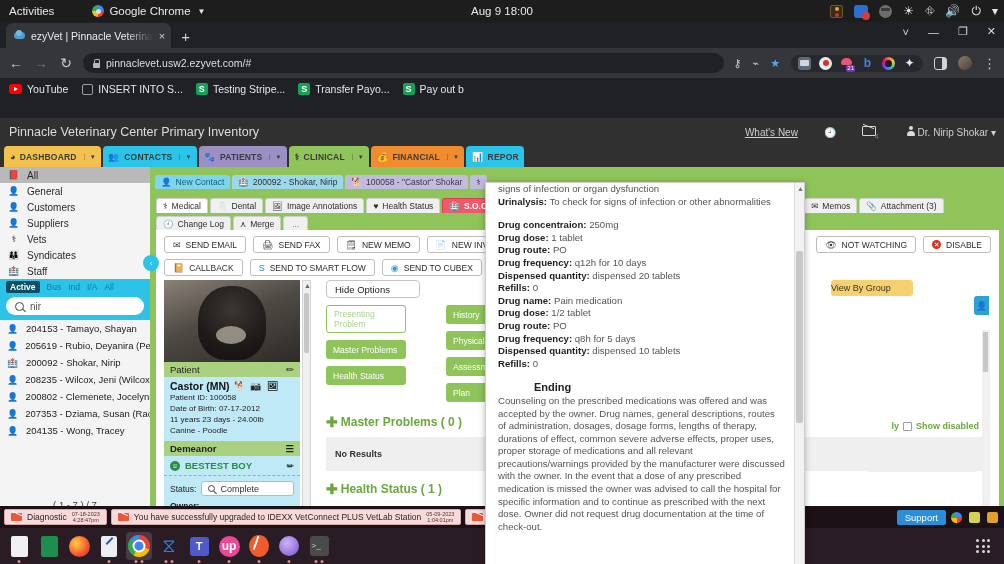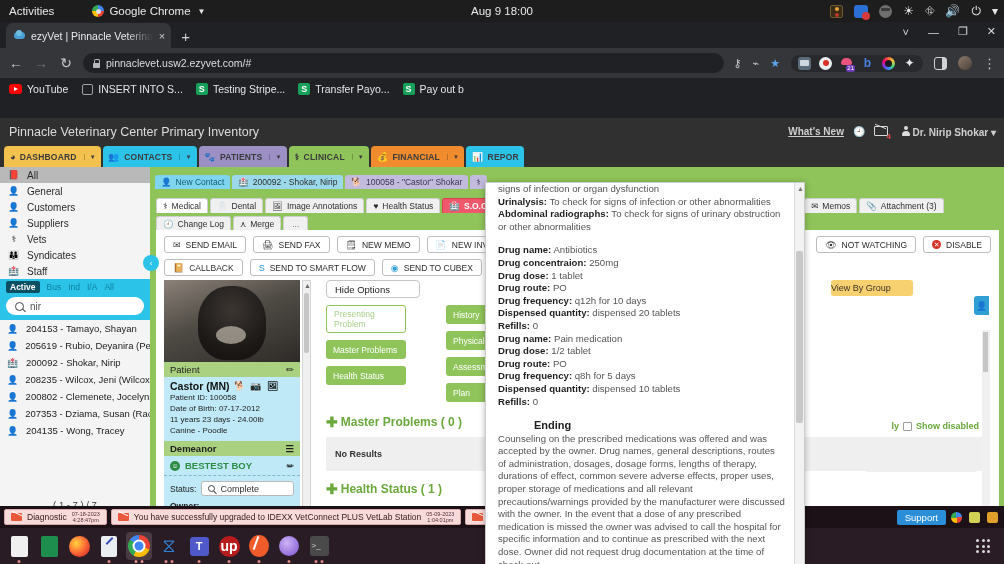--- a/index.html
+++ b/index.html
@@ -91,21 +91,21 @@
   .bm-yt { width:13px;height:10px;background:#ff0000;border-radius:3px;position:relative;}
   .bm-yt::after{content:"";position:absolute;top:2.5px;left:5px;border-left:4px solid #fff;border-top:2.5px solid transparent;border-bottom:2.5px solid transparent;}
   .bm-sq { width:12px;height:12px;background:#16a05a;border-radius:2px;color:#fff;font-size:9px;font-weight:bold;text-align:center;line-height:12px;}
   .bm-home { width:12px;height:12px;position:relative;}
   .bm-home::before{content:"";position:absolute;top:1px;left:1px;width:9px;height:9px;border:1.3px solid #9aa0a6;border-radius:2px;}
 
   
   .viewport { position:absolute; top:96px; left:0; width:1004px; height:476px; background:#c2410c; overflow:hidden;}
 
   .ezy-header { height:28px; background:#303030; color:#dcdcdc; display:flex; align-items:center; padding:0 9px; font-size:12.5px; position:relative;}
-  .ezy-header-right { position:absolute; right:8px; display:flex; align-items:flex-start; gap:9px; font-size:10px; color:#cfcfcf;font-weight:bold;}
+  .ezy-header-right { position:absolute; right:8px; display:flex; align-items:flex-end; gap:26px; font-size:10px; color:#cfcfcf;}
   .link-u { text-decoration:underline; }
   .mail-ico{ position:relative; display:inline-block; width:14px;height:10px;}
   .mail-ico::before{content:"";position:absolute;inset:0;border:1.2px solid #d8d8d8;border-radius:1px;}
   .mail-ico::after{content:"";position:absolute;top:0;left:1px;width:11px;height:6px;border-top:1.2px solid #d8d8d8;transform:skewY(22deg);}
   .mail-badge{ color:#e04b4b; font-size:8px; position:relative; top:3px; left:-2px;}
   .person-ico{ width:8px;height:10px;position:relative;display:inline-block;}
   .person-ico::before{content:"";position:absolute;top:0;left:2px;width:4px;height:4px;border-radius:50%;background:#dcdcdc;}
   .person-ico::after{content:"";position:absolute;bottom:0;left:0;width:8px;height:5px;border-radius:4px 4px 1px 1px;background:#dcdcdc;}
 
   .ezy-mainnav { height:21px; background:#303030; display:flex; align-items:stretch; padding-left:4px; gap:2px; }
@@ -245,21 +245,21 @@
   .dot.two::before{left:0;} .dot.two::after{right:0;}
   .d-files { width:17px;height:21px;background:#f0f0f0;border-radius:2px; }
   .d-sheets{ width:17px;height:21px;background:#1e8e4e;border-radius:2px; }
   .d-firefox{ width:21px;height:21px;border-radius:50%;background:radial-gradient(circle at 35% 35%,#ffd23f,#ff6b35 48%,#c62828 90%);}
   .d-note { width:16px;height:21px;background:#eceff1;border-radius:2px;}
   .d-note::after{content:"";position:absolute;top:8px;left:9px;width:9px;height:2px;background:#3f51b5;transform:rotate(-45deg);}
   .d-chrome{ width:22px;height:22px;border-radius:50%;background:conic-gradient(#ea4335 0 30%,#fbbc05 0 58%,#34a853 0 85%,#4285f4 0);}
   .d-chrome::after{content:"";position:absolute;top:50%;left:50%;transform:translate(-50%,-50%);width:9px;height:9px;border-radius:50%;background:#4285f4;border:2px solid #fff;}
   .d-vs { color:#2f7fd0; font-size:19px; }
   .d-teams{ width:19px;height:19px;background:#5059c9;border-radius:3px;color:#fff;font-size:11px;text-align:center;line-height:19px;font-weight:bold;}
-  .d-up { width:21px;height:21px;border-radius:50%;background:#b91c1c;color:#fff;font-size:14px;font-weight:bold;text-align:center;line-height:21px;}
+  .d-up { width:21px;height:21px;border-radius:50%;background:#ec4899;color:#fff;font-size:12px;font-weight:bold;text-align:center;line-height:21px;}
   .d-orange{ width:20px;height:22px;border-radius:50%;background:#ef5b2b;}
   .d-orange::after{content:"";position:absolute;top:4px;left:9px;width:2px;height:14px;background:#fff;transform:rotate(20deg);}
   .d-purple{ width:20px;height:20px;border-radius:50%;background:radial-gradient(circle at 40% 35%,#cdb4f5,#7b4fd0);}
   .d-term{ width:19px;height:20px;background:#4a4a4a;border-radius:3px;color:#d8d8d8;font-size:8px;padding-left:2px;line-height:20px;}
   .grid-btn { position:absolute; right:14px; display:grid; grid-template-columns:repeat(3,3px); gap:2.5px;}
   .grid-btn i { width:3px;height:3px;background:#d8d8d8;border-radius:50%;display:block;}
 </style>
 </head>
 <body>
 
@@ -692,23 +692,21 @@
             </div>
 
           </div>
         </div>
       </div>
 
       <div class="modal">
         <div class="modal-scroll">
           <p>signs of infection or organ dysfunction</p>
           <p><span class="b">Urinalysis:</span><span> To check for signs of infection or other abnormalities</span></p>
-          <p><span class="b">Abdominal radiographs:</span><span> To check for signs of urinary obstruction or other abnormalities</span></p>
           <div class="gap"></div>
-          <p><span class="b">Drug name:</span><span> Antibiotics</span></p>
           <p><span class="b">Drug concentraion:</span><span> 250mg</span></p>
           <p><span class="b">Drug dose:</span><span> 1 tablet</span></p>
           <p><span class="b">Drug route:</span><span> PO</span></p>
           <p><span class="b">Drug frequency:</span><span> q12h for 10 days</span></p>
           <p><span class="b">Dispensed quantity:</span><span> dispensed 20 tablets</span></p>
           <p><span class="b">Refills:</span><span> 0</span></p>
           <p><span class="b">Drug name:</span><span> Pain medication</span></p>
           <p><span class="b">Drug dose:</span><span> 1/2 tablet</span></p>
           <p><span class="b">Drug route:</span><span> PO</span></p>
           <p><span class="b">Drug frequency:</span><span> q8h for 5 days</span></p>

